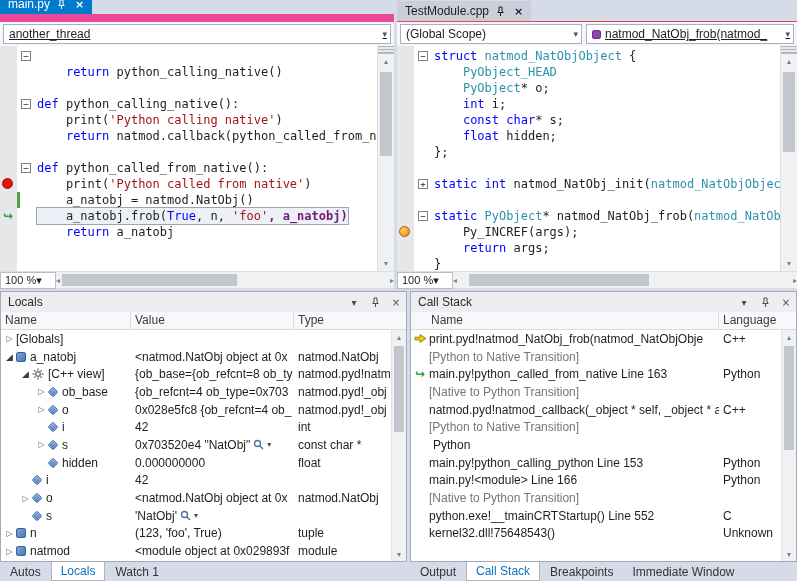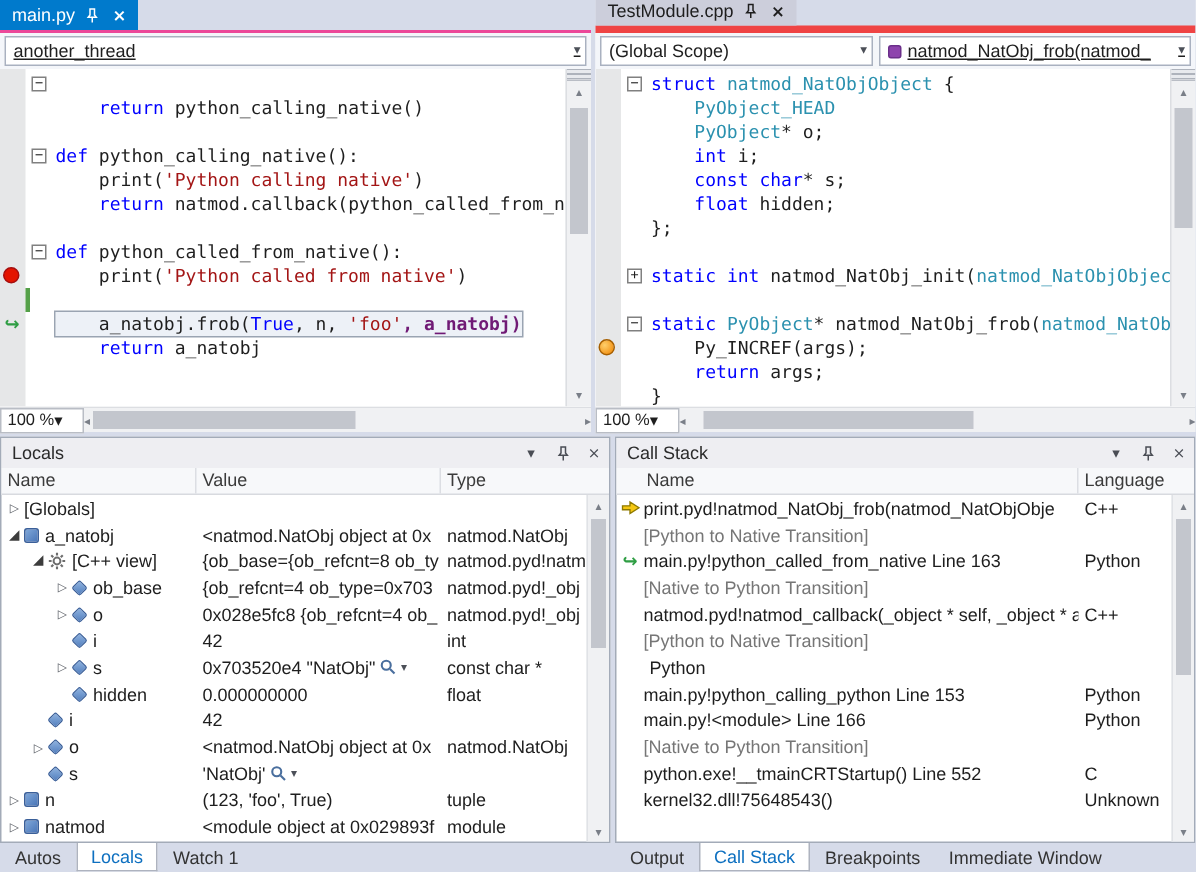--- a/index.html
+++ b/index.html
@@ -6,22 +6,22 @@
   html,body { margin:0; padding:0; }
   body { width:797px; height:581px; position:relative; background:#d6dbe9;
          font-family:"Liberation Sans",sans-serif; overflow:hidden; color:#1e1e1e; }
 
   
   .editor-group { position:absolute; top:0; height:288px; background:#fff; }
   #editor-left  { left:0;   width:394px; }
   #editor-right { left:397px; width:400px; }
 
   .tab-strip { height:22px; display:flex; align-items:flex-end; background:#d6dbe9; }
-  .tab-strip.accent { border-bottom:2px solid #ec4899;text-align:center; }
-  .tab-strip.gray   { border-bottom:5px solid #ef4444; }
+  .tab-strip.accent { border-bottom:8px solid #ec4899;text-align:center; }
+  .tab-strip.gray   { border-bottom:1px solid #ef4444; }
   .doc-tab { height:20px; display:flex; align-items:center; gap:5px; padding:0 6px 0 8px;
              font-size:12px; white-space:nowrap; }
   .doc-tab.active   { background:#007acc; color:#fff; }
   .doc-tab.inactive { background:#cccedb; color:#1e1e1e; }
   .tabicon { display:inline-flex; align-items:center; justify-content:center;
              width:13px; height:13px; font-size:11px; line-height:13px; }
   .close-x { font:bold 11px "DejaVu Sans",sans-serif; }
 
   .nav-bar { height:24px; display:flex; align-items:center; gap:4px; padding:2px 3px;
              background:#f4f6fa; }
@@ -145,21 +145,21 @@
     <div class="code-lines" id="left-code">
         <div class="code-line"><div class="fold-box">−</div></div>
         <div class="code-line"><span class="code-text"><span style="color: rgb(30, 30, 30);">    </span><span style="color: rgb(0, 0, 255);">return</span><span style="color: rgb(30, 30, 30);"> python_calling_native()</span></span></div>
         <div class="code-line"><span class="code-text"></span></div>
         <div class="code-line"><div class="fold-box">−</div><span class="code-text"><span style="color: rgb(0, 0, 255);">def</span><span style="color: rgb(30, 30, 30);"> python_calling_native():</span></span></div>
         <div class="code-line"><span class="code-text"><span style="color: rgb(30, 30, 30);">    print(</span><span style="color: rgb(163, 21, 21);">'Python calling native'</span><span style="color: rgb(30, 30, 30);">)</span></span></div>
         <div class="code-line"><span class="code-text"><span style="color: rgb(30, 30, 30);">    </span><span style="color: rgb(0, 0, 255);">return</span><span style="color: rgb(30, 30, 30);"> natmod.callback(python_called_from_na</span></span></div>
         <div class="code-line"><span class="code-text"></span></div>
         <div class="code-line"><div class="fold-box">−</div><span class="code-text"><span style="color: rgb(0, 0, 255);">def</span><span style="color: rgb(30, 30, 30);"> python_called_from_native():</span></span></div>
         <div class="code-line"><div class="bp-dot"></div><span class="code-text"><span style="color: rgb(30, 30, 30);">    print(</span><span style="color: rgb(163, 21, 21);">'Python called from native'</span><span style="color: rgb(30, 30, 30);">)</span></span></div>
-        <div class="code-line"><div class="change-bar"></div></div>
+        <div class="code-line"><div class="change-bar"></div><span class="code-text"><span style="color: rgb(30, 30, 30);">    a_natobj = natmod.NatObj()</span></span></div>
         <div class="code-line"><div class="frame-arrow">↪</div><span class="code-text hl"><span style="color: rgb(30, 30, 30);">    a_natobj.frob(</span><span style="color: rgb(0, 0, 255);">True</span><span style="color: rgb(30, 30, 30);">, n, </span><span style="color: rgb(163, 21, 21);">'foo'</span><span style="color: #701a75; font-weight: bold;">, a_natobj)</span></span></div>
         <div class="code-line"><span class="code-text"><span style="color: rgb(30, 30, 30);">    </span><span style="color: rgb(0, 0, 255);">return</span><span style="color: rgb(30, 30, 30);"> a_natobj</span></span></div>
         <div class="code-line"><span class="code-text"></span></div>
       </div>
     <div class="vscroll">
       <div class="vsplit"></div>
       <div class="sarrow">▴</div>
       <div class="vthumb" style="top:26px;height:84px;"></div>
       <div class="sarrow bottom">▾</div>
     </div>

